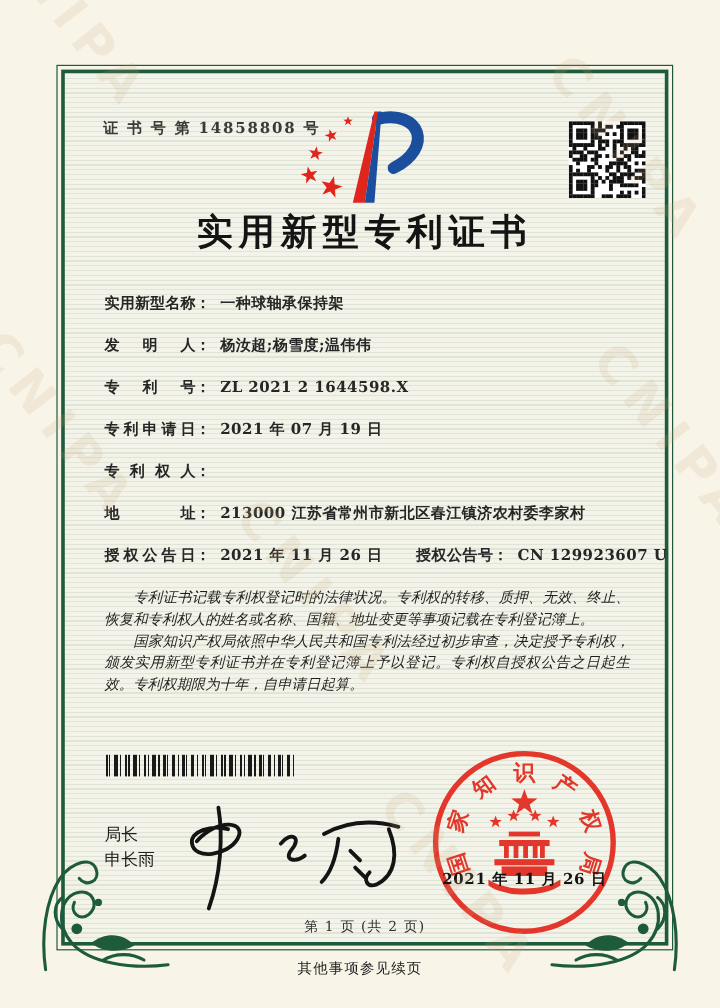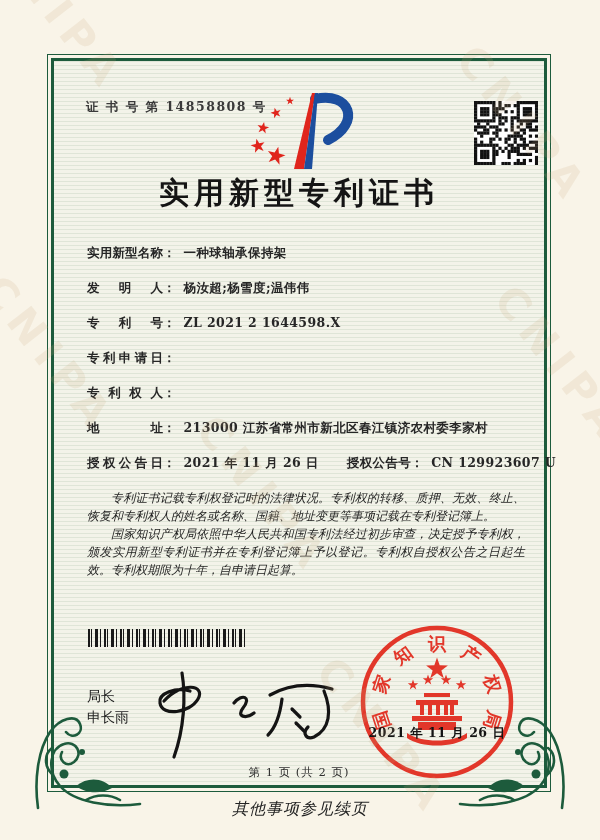--- a/index.html
+++ b/index.html
@@ -4,21 +4,21 @@
 <style>
   html,body{margin:0;padding:0;background:#d8d8d8;}
   .page{position:relative;width:600px;height:840px;background:#f9f4e8;overflow:hidden;
         font-family:"DejaVu Serif","Liberation Serif",serif;}
   .wm{position:absolute;z-index:2;font-family:"DejaVu Sans","Liberation Sans",sans-serif;
       font-weight:700;font-size:42px;letter-spacing:9px;color:rgba(198,170,122,0.16);
       transform:rotate(52deg);pointer-events:none;white-space:nowrap;}
   .frame{position:absolute;z-index:1;left:51px;top:58px;width:490px;height:724px;
          border:3px solid #1d5b3c;outline:1px solid #1d5b3c;outline-offset:3px;
          background-color:#f3f3e9;
-         background-image:repeating-linear-gradient(180deg,rgba(118,154,120,0.16) 0 1px,transparent 1px 4px);}
+         background-image:repeating-linear-gradient(180deg,rgba(118,154,120,0.16) 0 1px,transparent 1px 4px);padding-left:10px;}
   .frame>*{position:absolute;z-index:3;}
   .cert-no{left:32px;top:38px;font-size:12.5px;font-weight:600;color:#3a3a3a;letter-spacing:1.5px;}
   .logo{left:192px;top:28px;width:116px;height:82px;}
   .qr{left:420px;top:40px;width:64px;height:64px;background:#fff;}
   .title{left:0;top:112px;width:100%;text-align:center;font-size:30px;font-weight:700;
          letter-spacing:5px;color:#141414;}
   .fields{left:33px;top:184px;width:434px;font-size:12.5px;font-weight:600;color:#262626;}
   .frow{display:flex;height:35px;align-items:flex-start;position:relative;}
   .flabel{display:inline-block;width:76px;text-align:justify;text-align-last:justify;}
   .fcolon{display:inline-block;}
@@ -37,21 +37,21 @@
   .seal{left:302px;top:560px;width:162px;height:162px;}
   .seal-char{font-size:18px;font-weight:700;fill:#e2372a;
              font-family:"DejaVu Serif","Liberation Serif",serif;}
   .seal-date{left:302px;top:664px;width:162px;text-align:center;font-size:12.5px;font-weight:700;
              color:#131313;letter-spacing:0.5px;}
   .pagenum{left:0;bottom:5px;width:100%;text-align:center;font-size:11.5px;color:#2e2e2e;letter-spacing:1px;}
   .flourish{position:absolute;z-index:4;width:128px;height:132px;}
   .flourish.left{left:16px;top:682px;}
   .flourish.right{left:456px;top:682px;transform:scaleX(-1);}
   .continuation{position:absolute;z-index:2;left:0;top:799px;width:100%;text-align:center;
-                font-size:16px;font-style:italic;color:#232323;letter-spacing:1px;}
+                font-size:12px;color:#232323;letter-spacing:1px;}
 </style>
 </head>
 <body>
 
 <div class="page">
 
   <div class="wm" style="left:-34px;top:-12px;">CNIPA</div>
   <div class="wm" style="left:430px;top:100px;">CNIPA</div>
   <div class="wm" style="left:-44px;top:330px;">CNIPA</div>
   <div class="wm" style="left:468px;top:340px;">CNIPA</div>
@@ -331,20 +331,21 @@
         <span class="fvalue">杨汝超;杨雪度;温伟伟</span>
       </div>
       <div class="frow">
         <span class="flabel">专利号</span>
           <span class="fcolon">：</span>
         <span class="fvalue">ZL 2021 2 1644598.X</span>
       </div>
       <div class="frow">
         <span class="flabel">专利申请日</span>
           <span class="fcolon">：</span>
+        <span class="fvalue">2021 年 07 月 19 日</span>
       </div>
       <div class="frow">
         <span class="flabel">专利权人</span>
           <span class="fcolon">：</span>
       </div>
       <div class="frow">
         <span class="flabel">地址</span>
           <span class="fcolon">：</span>
         <span class="fvalue">213000 江苏省常州市新北区春江镇济农村委李家村</span>
       </div>

